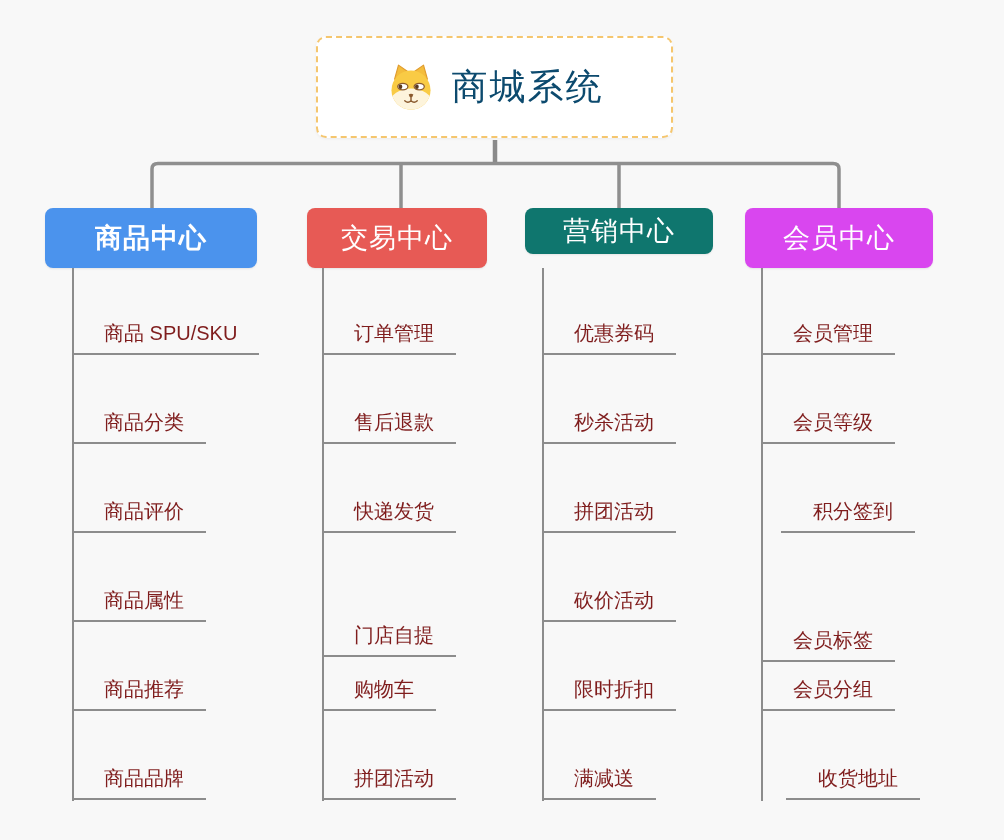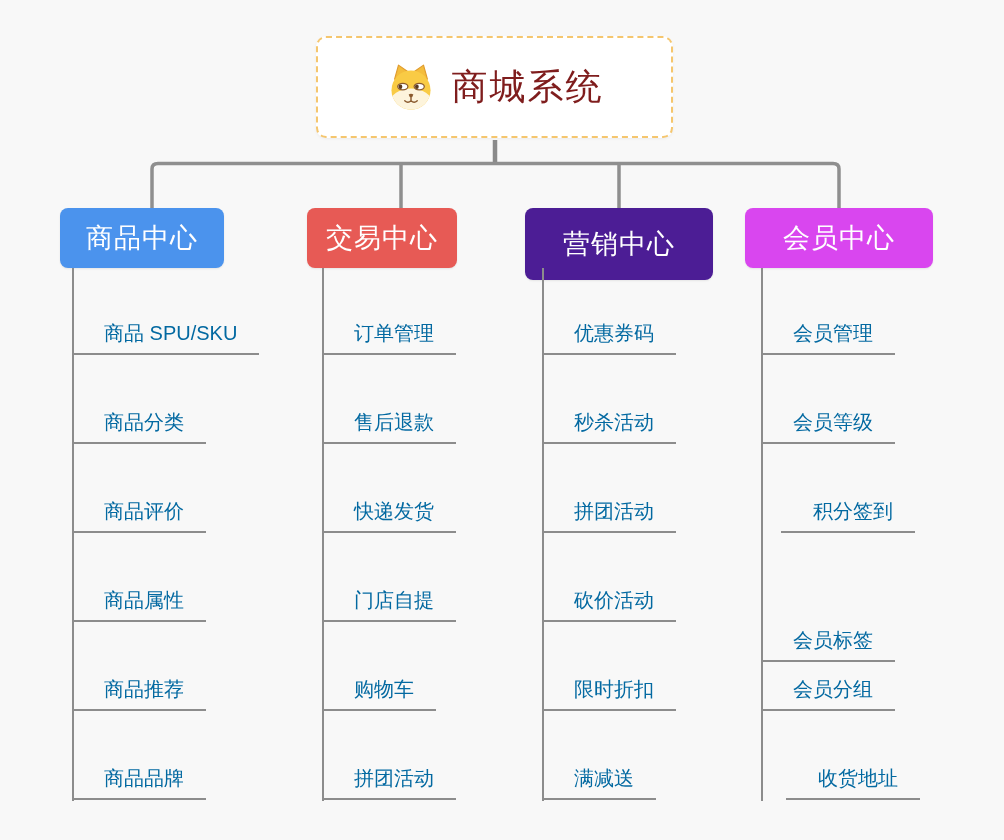--- a/index.html
+++ b/index.html
@@ -28,21 +28,21 @@
     display:flex;
     align-items:center;
     justify-content:center;
     gap:16px;
     box-shadow:0 1px 3px rgba(0,0,0,0.05);
     cursor:pointer;
   }
   .root-label{
     font-size:36px;
     letter-spacing:2px;
-    color:#7f1d1d;
+    color:#0c4a6e;
     white-space:nowrap;
   }
   .dog-icon{width:50px;height:50px;flex:0 0 auto;}
   .branch-header{
     position:absolute;
     border-radius:8px;
     display:flex;
     align-items:center;
     justify-content:center;
     color:#ffffff;
@@ -56,21 +56,21 @@
     width:2px;
     background:#8C8C8C;
   }
   .leaf{
     position:absolute;
     transform:translateY(-100%);
     padding:0 22px 7px 32px;
     border-bottom:2px solid #8C8C8C;
     font-size:20px;
     line-height:1.3;
-    color:#0369a1;
+    color:#7f1d1d;
     white-space:nowrap;
     cursor:pointer;
   }
 </style>
 </head>
 <body>
 
 <div class="canvas">
 
   <svg class="connectors" viewBox="0 0 1004 840" xmlns="http://www.w3.org/2000/svg">
@@ -95,41 +95,41 @@
       <ellipse cx="42.5" cy="31.5" rx="6.5" ry="4.2" fill="#FFFFFF" stroke="#8A5A2E" stroke-width="1.6"></ellipse>
       <ellipse cx="18.5" cy="31.7" rx="2.4" ry="2.8" fill="#5B3A1E"></ellipse>
       <ellipse cx="39.5" cy="31.7" rx="2.4" ry="2.8" fill="#5B3A1E"></ellipse>
       <path d="M29 41.5 Q32 39.8 35 41.5 Q34 45 32 45.8 Q30 45 29 41.5 Z" fill="#8A5A2E"></path>
       <path d="M32 45.8 L32 49.5 M24 49.5 Q28 53.5 32 49.5 Q36 53.5 40 49.5" stroke="#8A5A2E" stroke-width="1.8" fill="none" stroke-linecap="round"></path>
     </svg>
     <span class="root-label">商城系统</span>
   </div>
 
   <div id="branches">
-      <div class="branch-header" style="left: 60px; top: 208px; width: 164px; height: 60px; background: rgb(75, 147, 237);">
+      <div class="branch-header" style="left: 45px; top: 208px; width: 212px; height: 60px; background: rgb(75, 147, 237); font-weight: bold;">
         <span>商品中心</span>
       </div>
       <div class="branch-vline" style="left: 72px; top: 268px; height: 533px;"></div>
       <div class="leaf" style="left: 72px; top: 355px;">商品 SPU/SKU</div>
       <div class="leaf" style="left: 72px; top: 444px;">商品分类</div>
       <div class="leaf" style="left: 72px; top: 533px;">商品评价</div>
       <div class="leaf" style="left: 72px; top: 622px;">商品属性</div>
       <div class="leaf" style="left: 72px; top: 711px;">商品推荐</div>
       <div class="leaf" style="left: 72px; top: 800px;">商品品牌</div>
-      <div class="branch-header" style="left: 307px; top: 208px; width: 150px; height: 60px; background: rgb(231, 90, 85);">
+      <div class="branch-header" style="left: 307px; top: 208px; width: 180px; height: 60px; background: rgb(231, 90, 85);">
         <span>交易中心</span>
       </div>
       <div class="branch-vline" style="left: 322px; top: 268px; height: 533px;"></div>
       <div class="leaf" style="left: 322px; top: 355px;">订单管理</div>
       <div class="leaf" style="left: 322px; top: 444px;">售后退款</div>
       <div class="leaf" style="left: 322px; top: 533px;">快递发货</div>
-      <div class="leaf" style="left: 322px; top: 622px;">门店自提</div>
+      <div class="leaf" style="left: 322px; top: 657px;">门店自提</div>
       <div class="leaf" style="left: 322px; top: 711px;">购物车</div>
       <div class="leaf" style="left: 322px; top: 800px;">拼团活动</div>
-      <div class="branch-header" style="left: 525px; top: 208px; width: 188px; height: 72px; background: #4c1d95;">
+      <div class="branch-header" style="left: 525px; top: 208px; width: 188px; height: 46px; background: #0f766e;">
         <span>营销中心</span>
       </div>
       <div class="branch-vline" style="left: 542px; top: 268px; height: 533px;"></div>
       <div class="leaf" style="left: 542px; top: 355px; text-align: right;">优惠券码</div>
       <div class="leaf" style="left: 542px; top: 444px;">秒杀活动</div>
       <div class="leaf" style="left: 542px; top: 533px;">拼团活动</div>
       <div class="leaf" style="left: 542px; top: 622px;">砍价活动</div>
       <div class="leaf" style="left: 542px; top: 711px;">限时折扣</div>
       <div class="leaf" style="left: 542px; top: 800px;">满减送</div>
       <div class="branch-header" style="left: 745px; top: 208px; width: 188px; height: 60px; background: #d946ef;">

